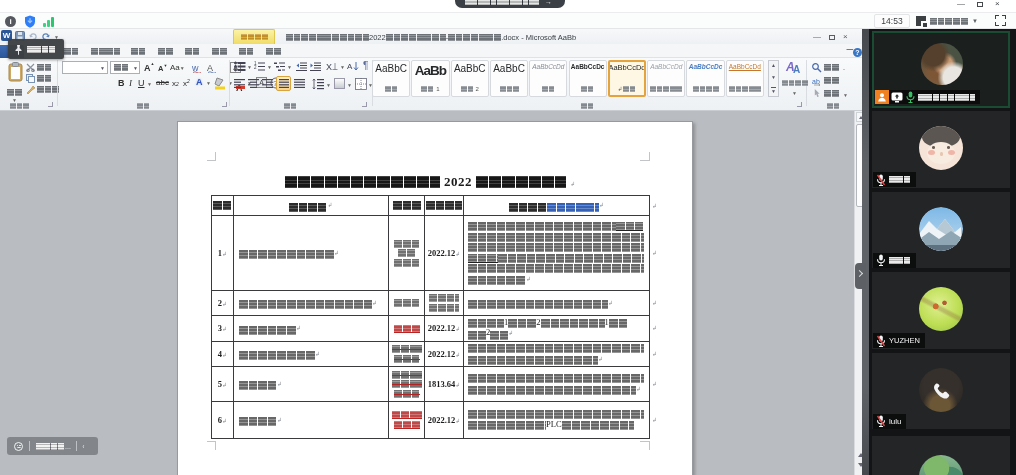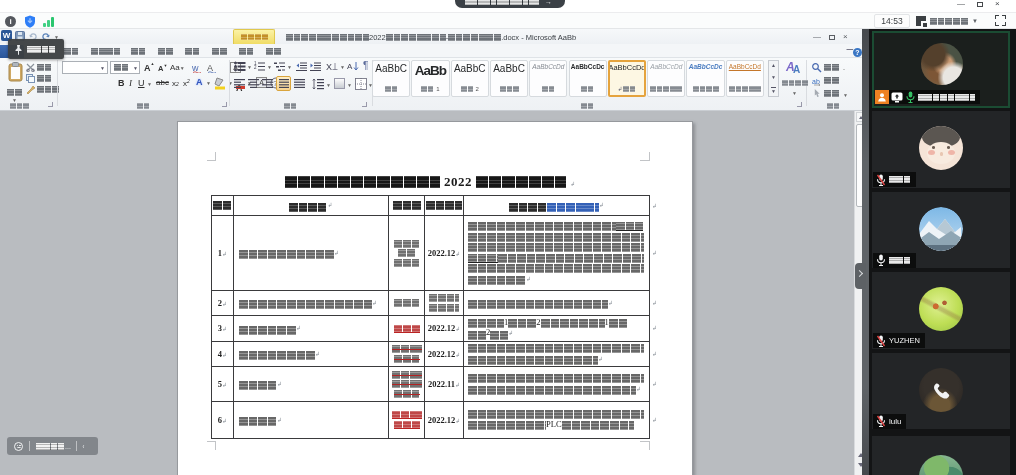--- a/index.html
+++ b/index.html
@@ -570,21 +570,21 @@
               </td>
         <td>
                 <div class="lin" style="margin-left:5px"><span class="z c10" style="width:38px"></span><span class="mk">↲</span></div>
               </td>
         <td class="tc">
           <div class="n9l"><span class="z n9 strike" style="width:30px"></span></div>
           <div class="n9l"><span class="z n9 strike" style="width:30px"></span></div>
           <div class="n9l"><span class="z n9 strike" style="width:26px"></span></div>
         </td>
         <td class="tc">
-                <div class="lin"><span class="ser">2022.11</span><span class="mk">↲</span></div>
+                <div class="lin"><span class="ser">1813.64</span><span class="mk">↲</span></div>
               </td>
         <td style="padding:0 4px">
           <div class="lin"><span class="z c10" style="width:176px"></span></div>
           <div class="lin"><span class="z c10" style="width:168px"></span><span class="mk">↲</span></div>
         </td>
       </tr>
       <tr style="height:37px">
         <td class="tc">
                 <div class="lin"><span class="ser">6</span><span class="mk">↲</span></div>
               </td>

